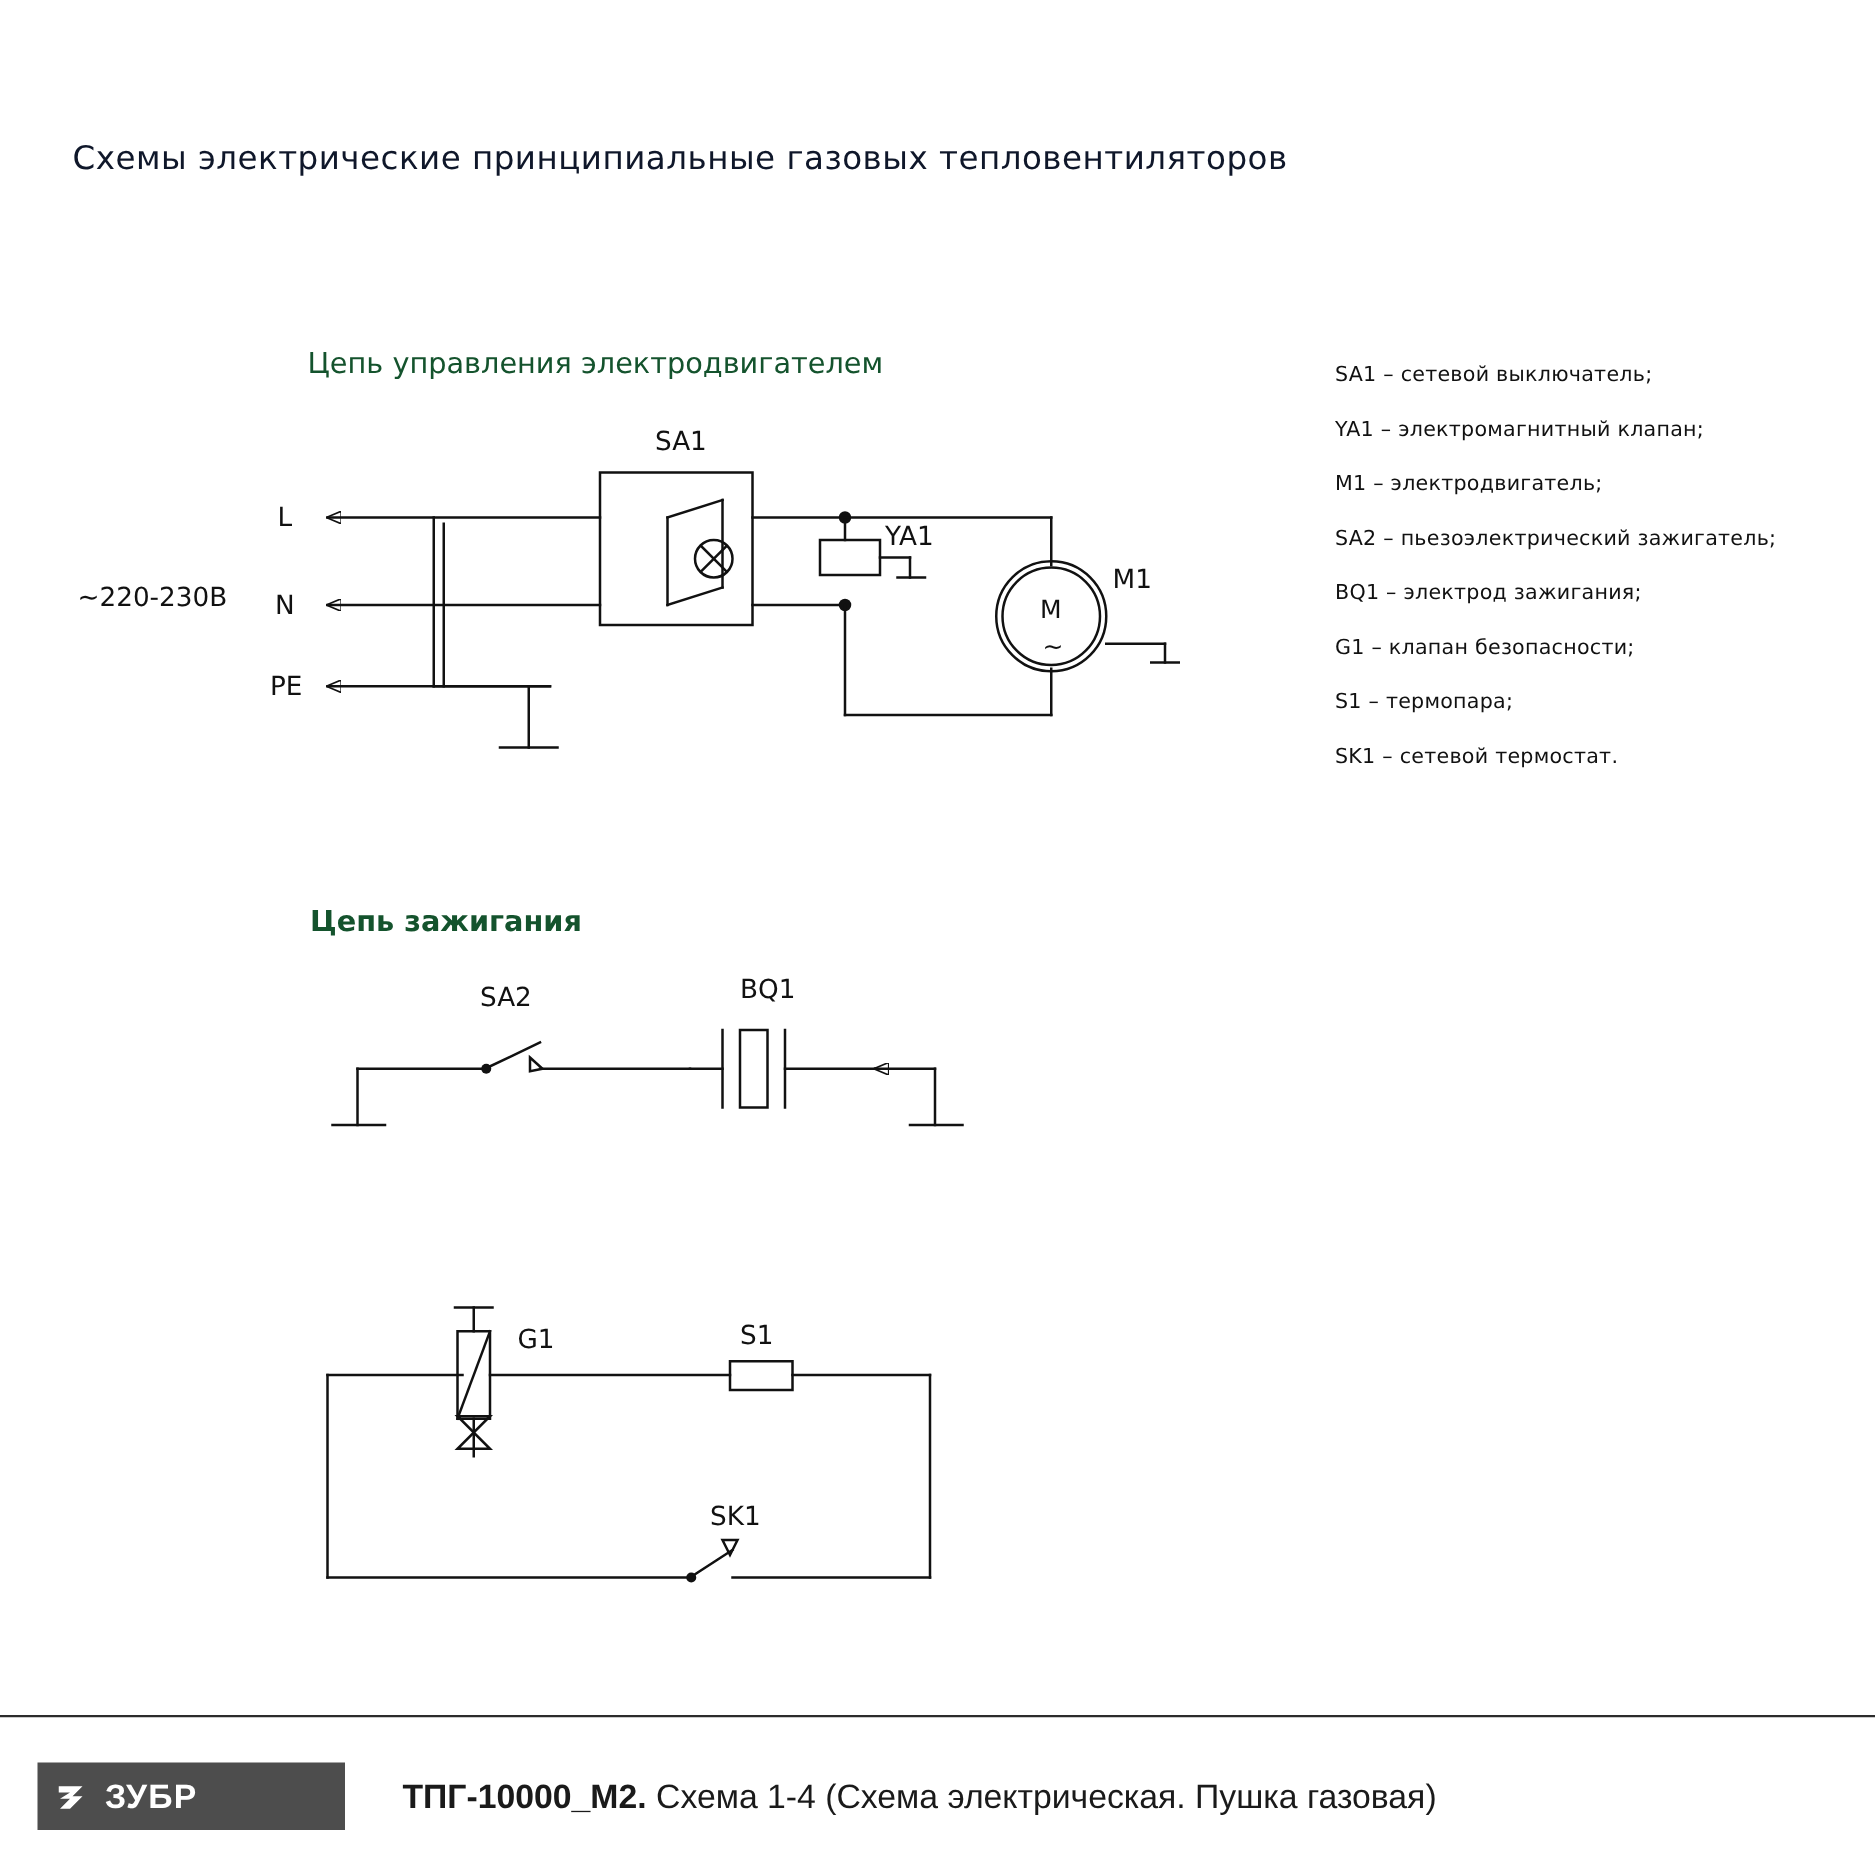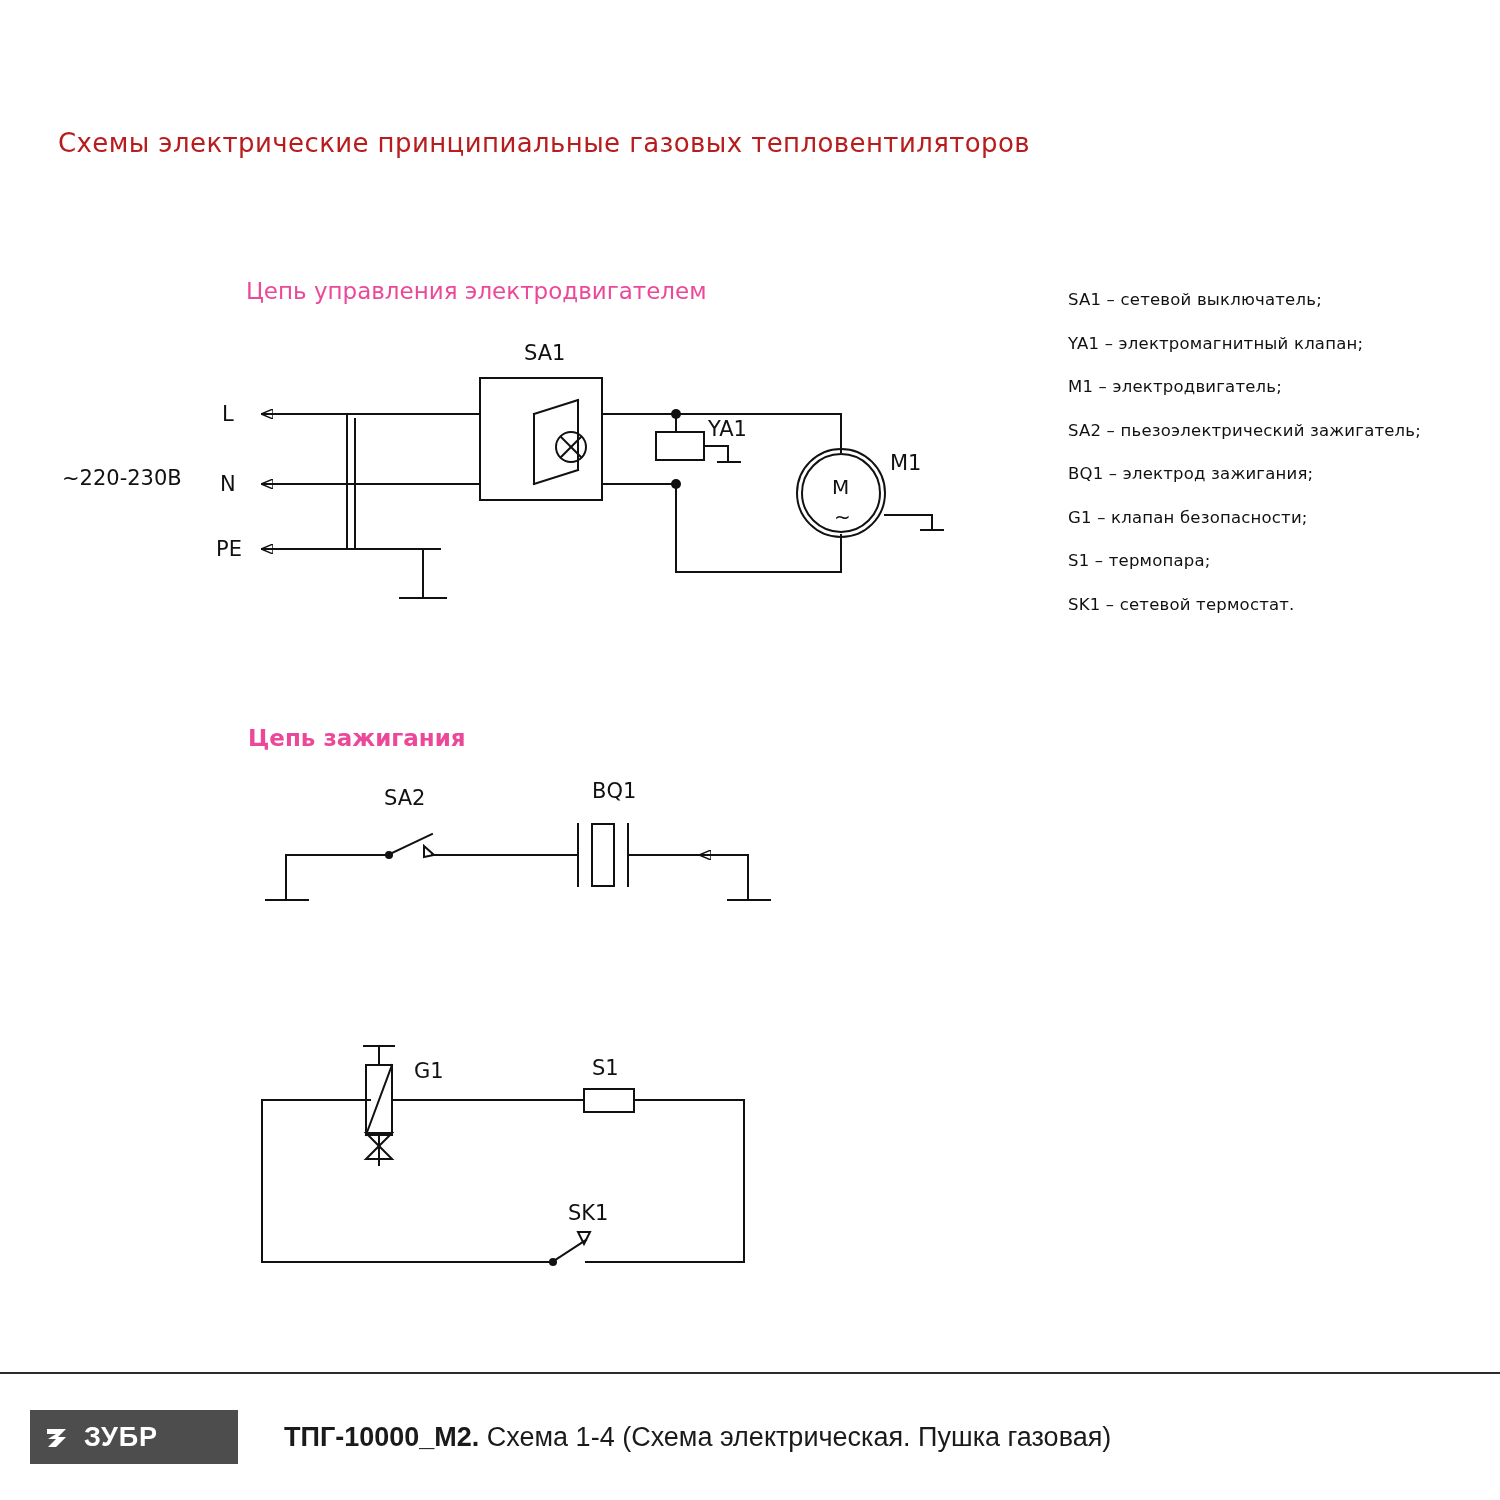--- a/index.html
+++ b/index.html
@@ -20,30 +20,29 @@
     inset: 0;
   }
 
   
   .main-title {
     position: absolute;
     left: 58px;
     top: 112px;
     font-size: 26px;
     letter-spacing: 0.4px;
-    color: #b91c1c;
+    color: #0f172a;
     white-space: nowrap;
-    margin-top: 16px;
   }
 
   
   .section-title {
     position: absolute;
     font-size: 23px;
-    color: #ec4899;
+    color: #14532d;
     white-space: nowrap;
   }
   #sec1-title { left: 246px; top: 278px; }
   #sec2-title { left: 248px; top: 725px; font-weight: bold; }
   #sec3-title { left: 248px; top: 985px; }
 
   
   .legend {
     position: absolute;
     left: 1022px;
@@ -81,21 +80,21 @@
     position: absolute;
     left: 0;
     right: 0;
     top: 1374px;
     height: 126px;
     background: #ffffff;
     display: flex;
     align-items: center;
   }
   .logo {
-    width: 208px;
+    width: 246px;
     height: 54px;
     margin-left: 30px;
     background: #4d4d4d;
     display: flex;
     align-items: center;
     gap: 10px;
     padding-left: 14px;
     box-sizing: border-box;
   }
   .logo-mark {

